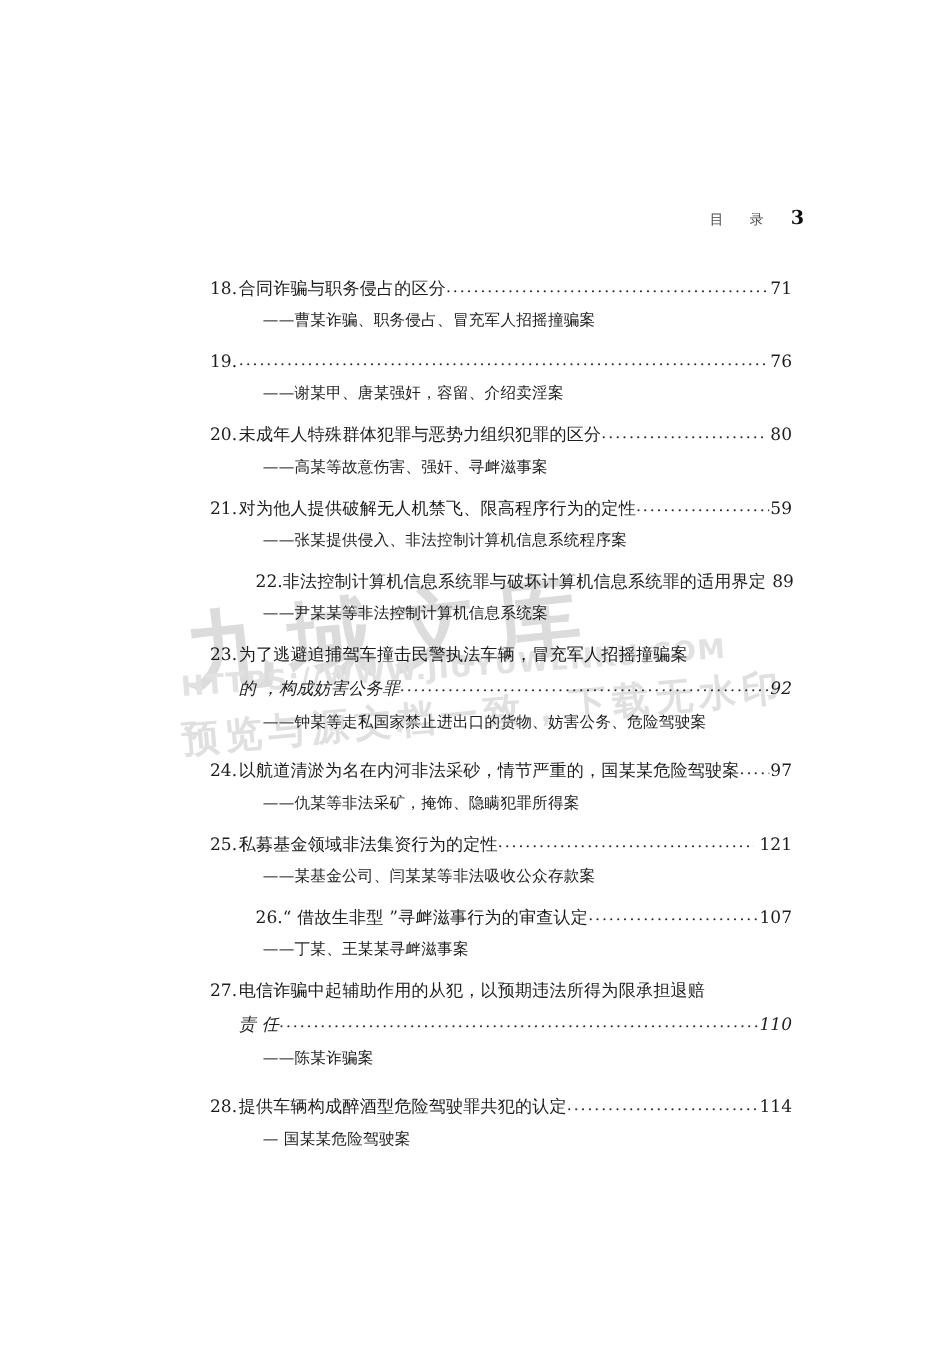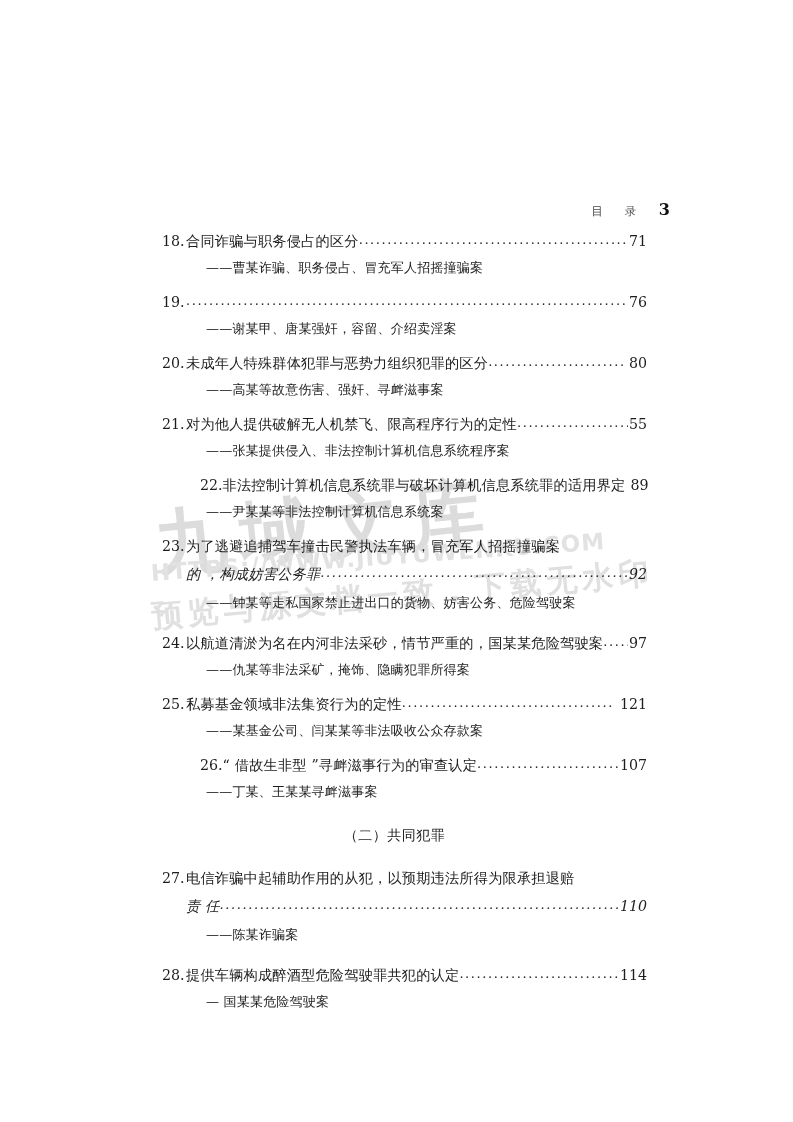--- a/index.html
+++ b/index.html
@@ -70,41 +70,41 @@
     position: absolute;
     left: 0; top: 0;
     width: 793px; height: 1122px;
     z-index: 2;
   }
 
   
   #runhead {
     position: absolute;
     left: 0;
-    top: 200px;
+    top: 172px;
     width: 670px;
     text-align: right;
     white-space: nowrap;
     font-size: 11.5px;
     color: #4a4a4a;
   }
   #runhead .rh-label {
     letter-spacing: 9px;
   }
   #runhead .rh-page {
     font-size: 16px;
     font-weight: bold;
     color: #111;
     margin-left: 10px;
   }
 
   
   #toc {
     position: absolute;
-    left: 162px;
+    left: 175px;
     top: 228px;
     width: 485px;
   }
 
   .entry {
     margin-bottom: 8px;
   }
   .entry-line {
     display: flex;
     align-items: flex-end;
@@ -222,21 +222,21 @@
         <span class="pg sp">80</span>
       </div>
       <div class="case">——高某等故意伤害、强奸、寻衅滋事案</div>
     </div>
 
     <div class="entry">
       <div class="entry-line">
         <span class="num">21.</span>
         <span class="title">对为他人提供破解无人机禁飞、限高程序行为的定性</span>
         <span class="leader"></span>
-        <span class="pg">55</span>
+        <span class="pg">59</span>
       </div>
       <div class="case">——张某提供侵入、非法控制计算机信息系统程序案</div>
     </div>
 
     <div class="entry">
       <div class="entry-line">
         <span class="num tight">22.</span>
         <span class="title">非法控制计算机信息系统罪与破坏计算机信息系统罪的适用界定</span>
         <span class="leader"></span>
         <span class="pg sp">89</span>
@@ -280,21 +280,20 @@
     <div class="entry">
       <div class="entry-line">
         <span class="num tight">26.</span>
         <span class="title">“ 借故生非型 ”寻衅滋事行为的审查认定</span>
         <span class="leader"></span>
         <span class="pg">107</span>
       </div>
       <div class="case">——丁某、王某某寻衅滋事案</div>
     </div>
 
-    <div class="section-head">（二）共同犯罪</div>
 
     <div class="entry gap-lg">
       <div class="entry-line">
         <span class="num">27.</span>
         <span class="title">电信诈骗中起辅助作用的从犯，以预期违法所得为限承担退赔</span>
       </div>
       <div class="entry-wrap">
         <span class="title">责 任</span>
         <span class="leader"></span>
         <span class="pg">110</span>

